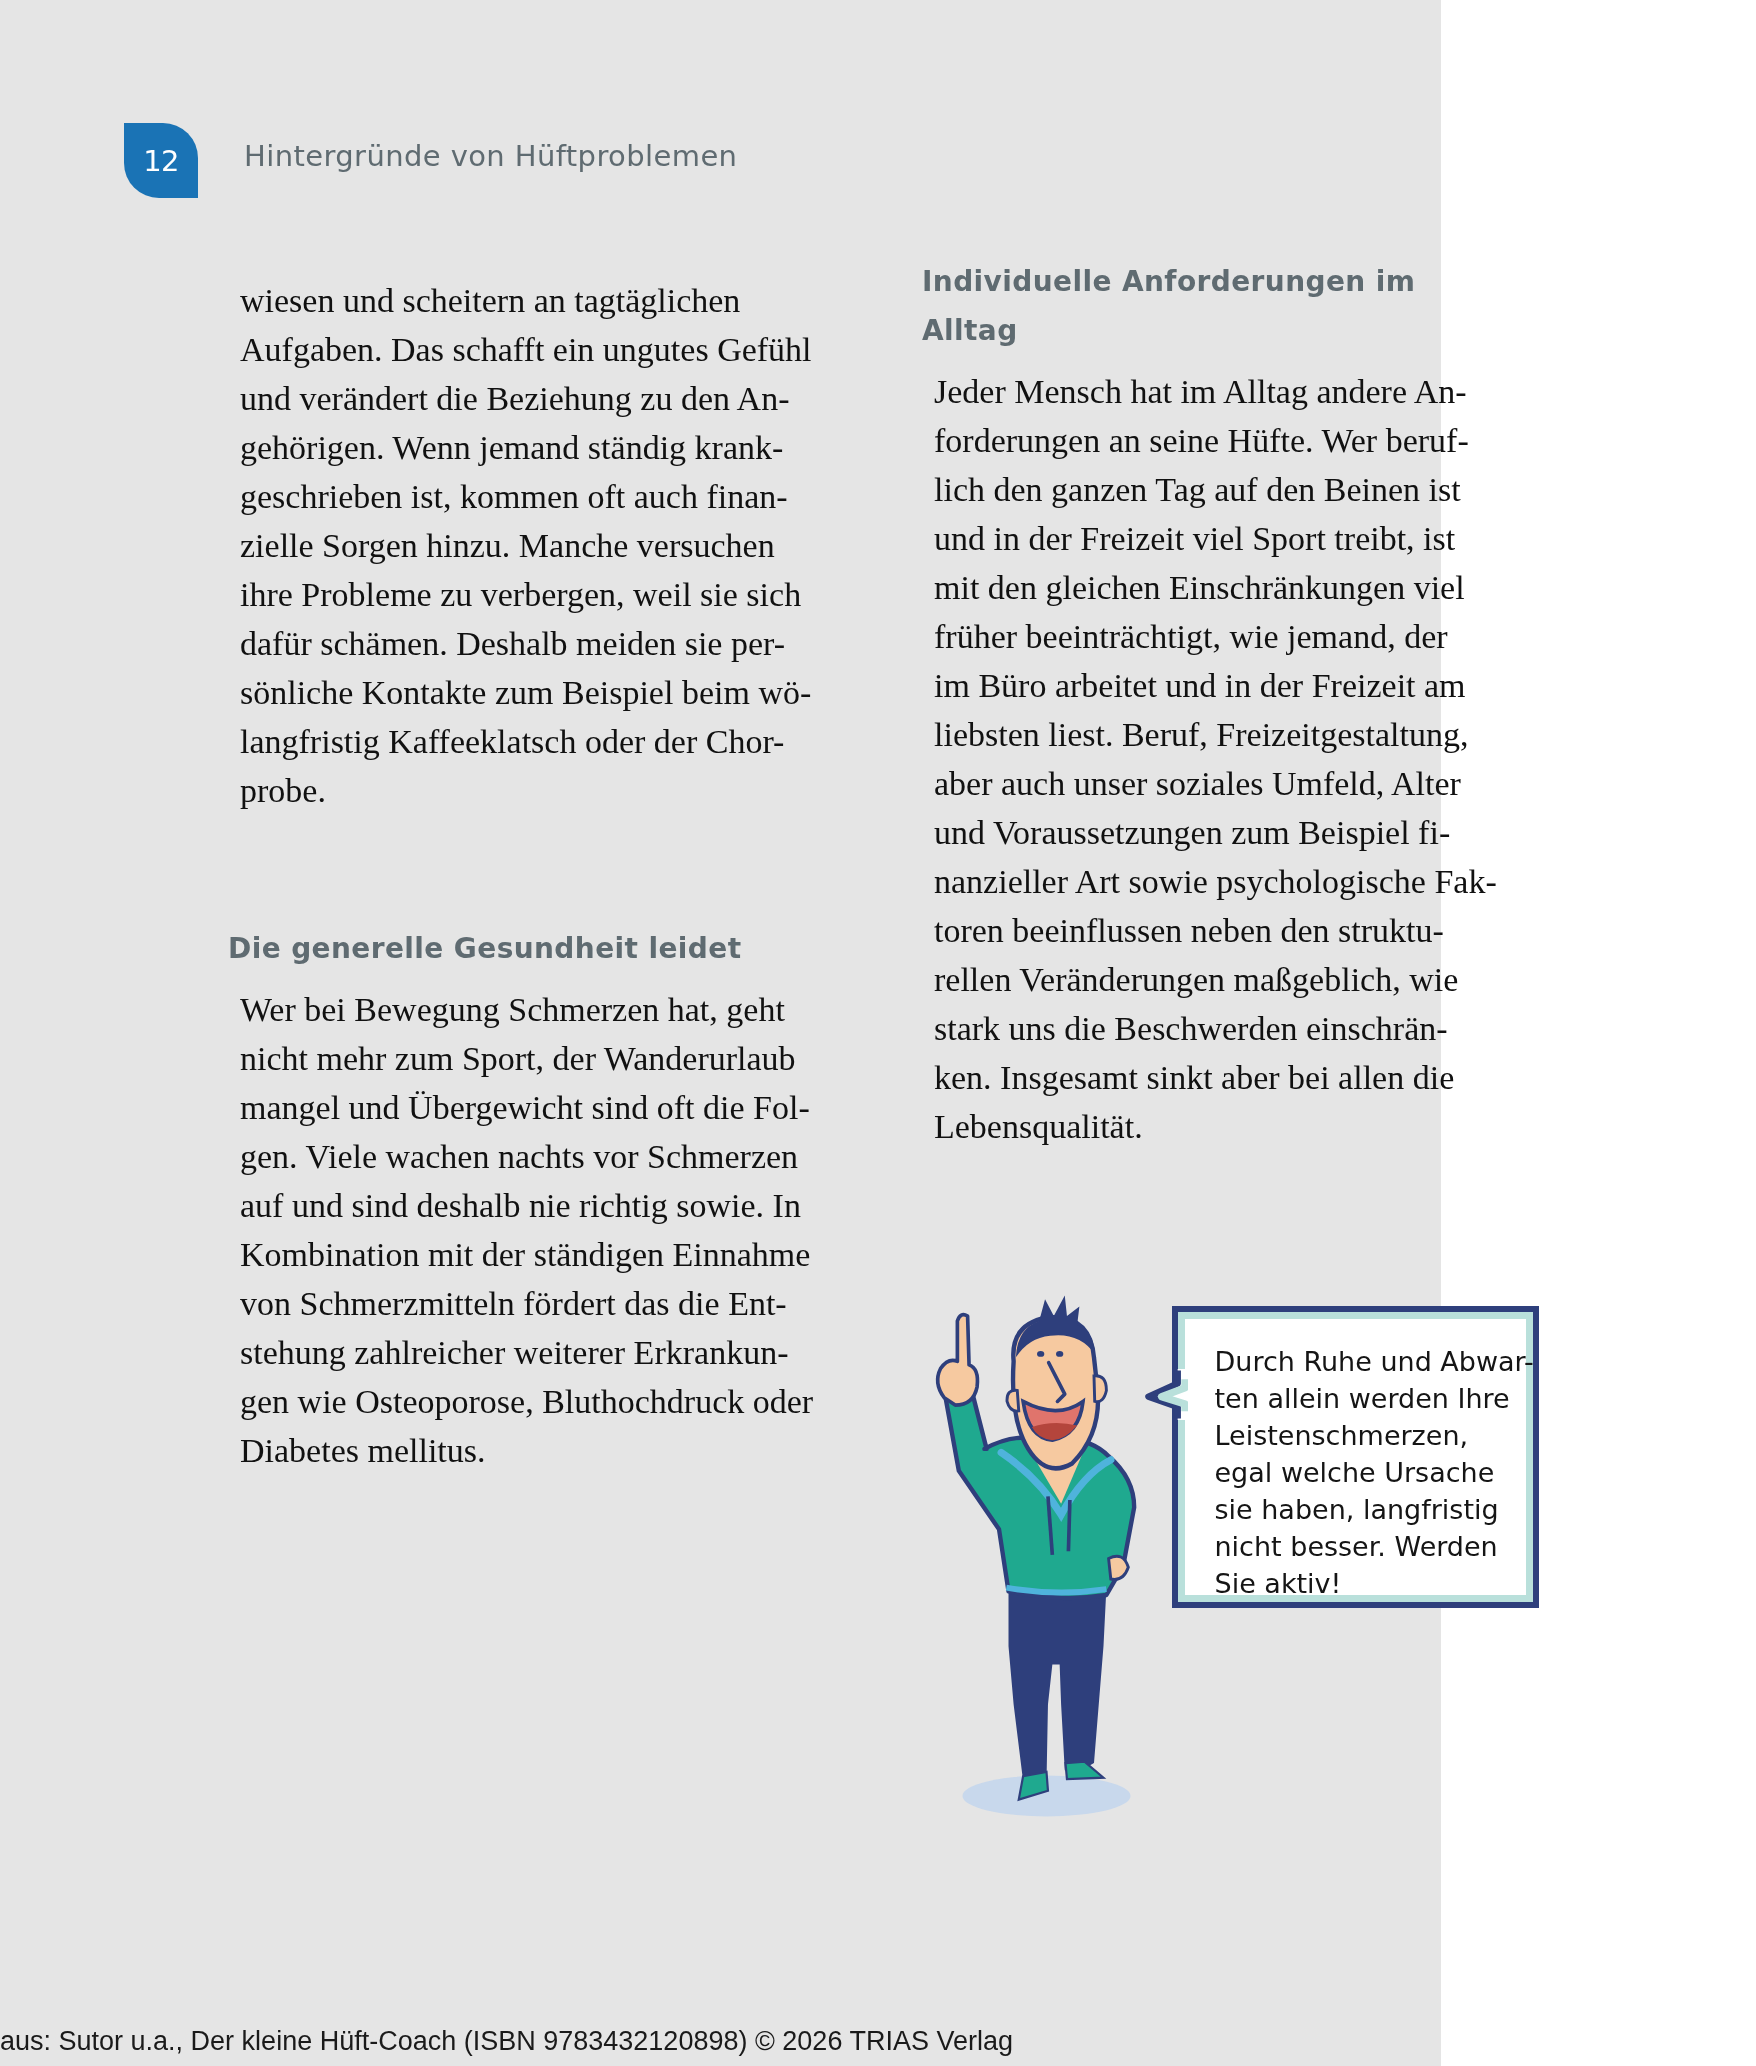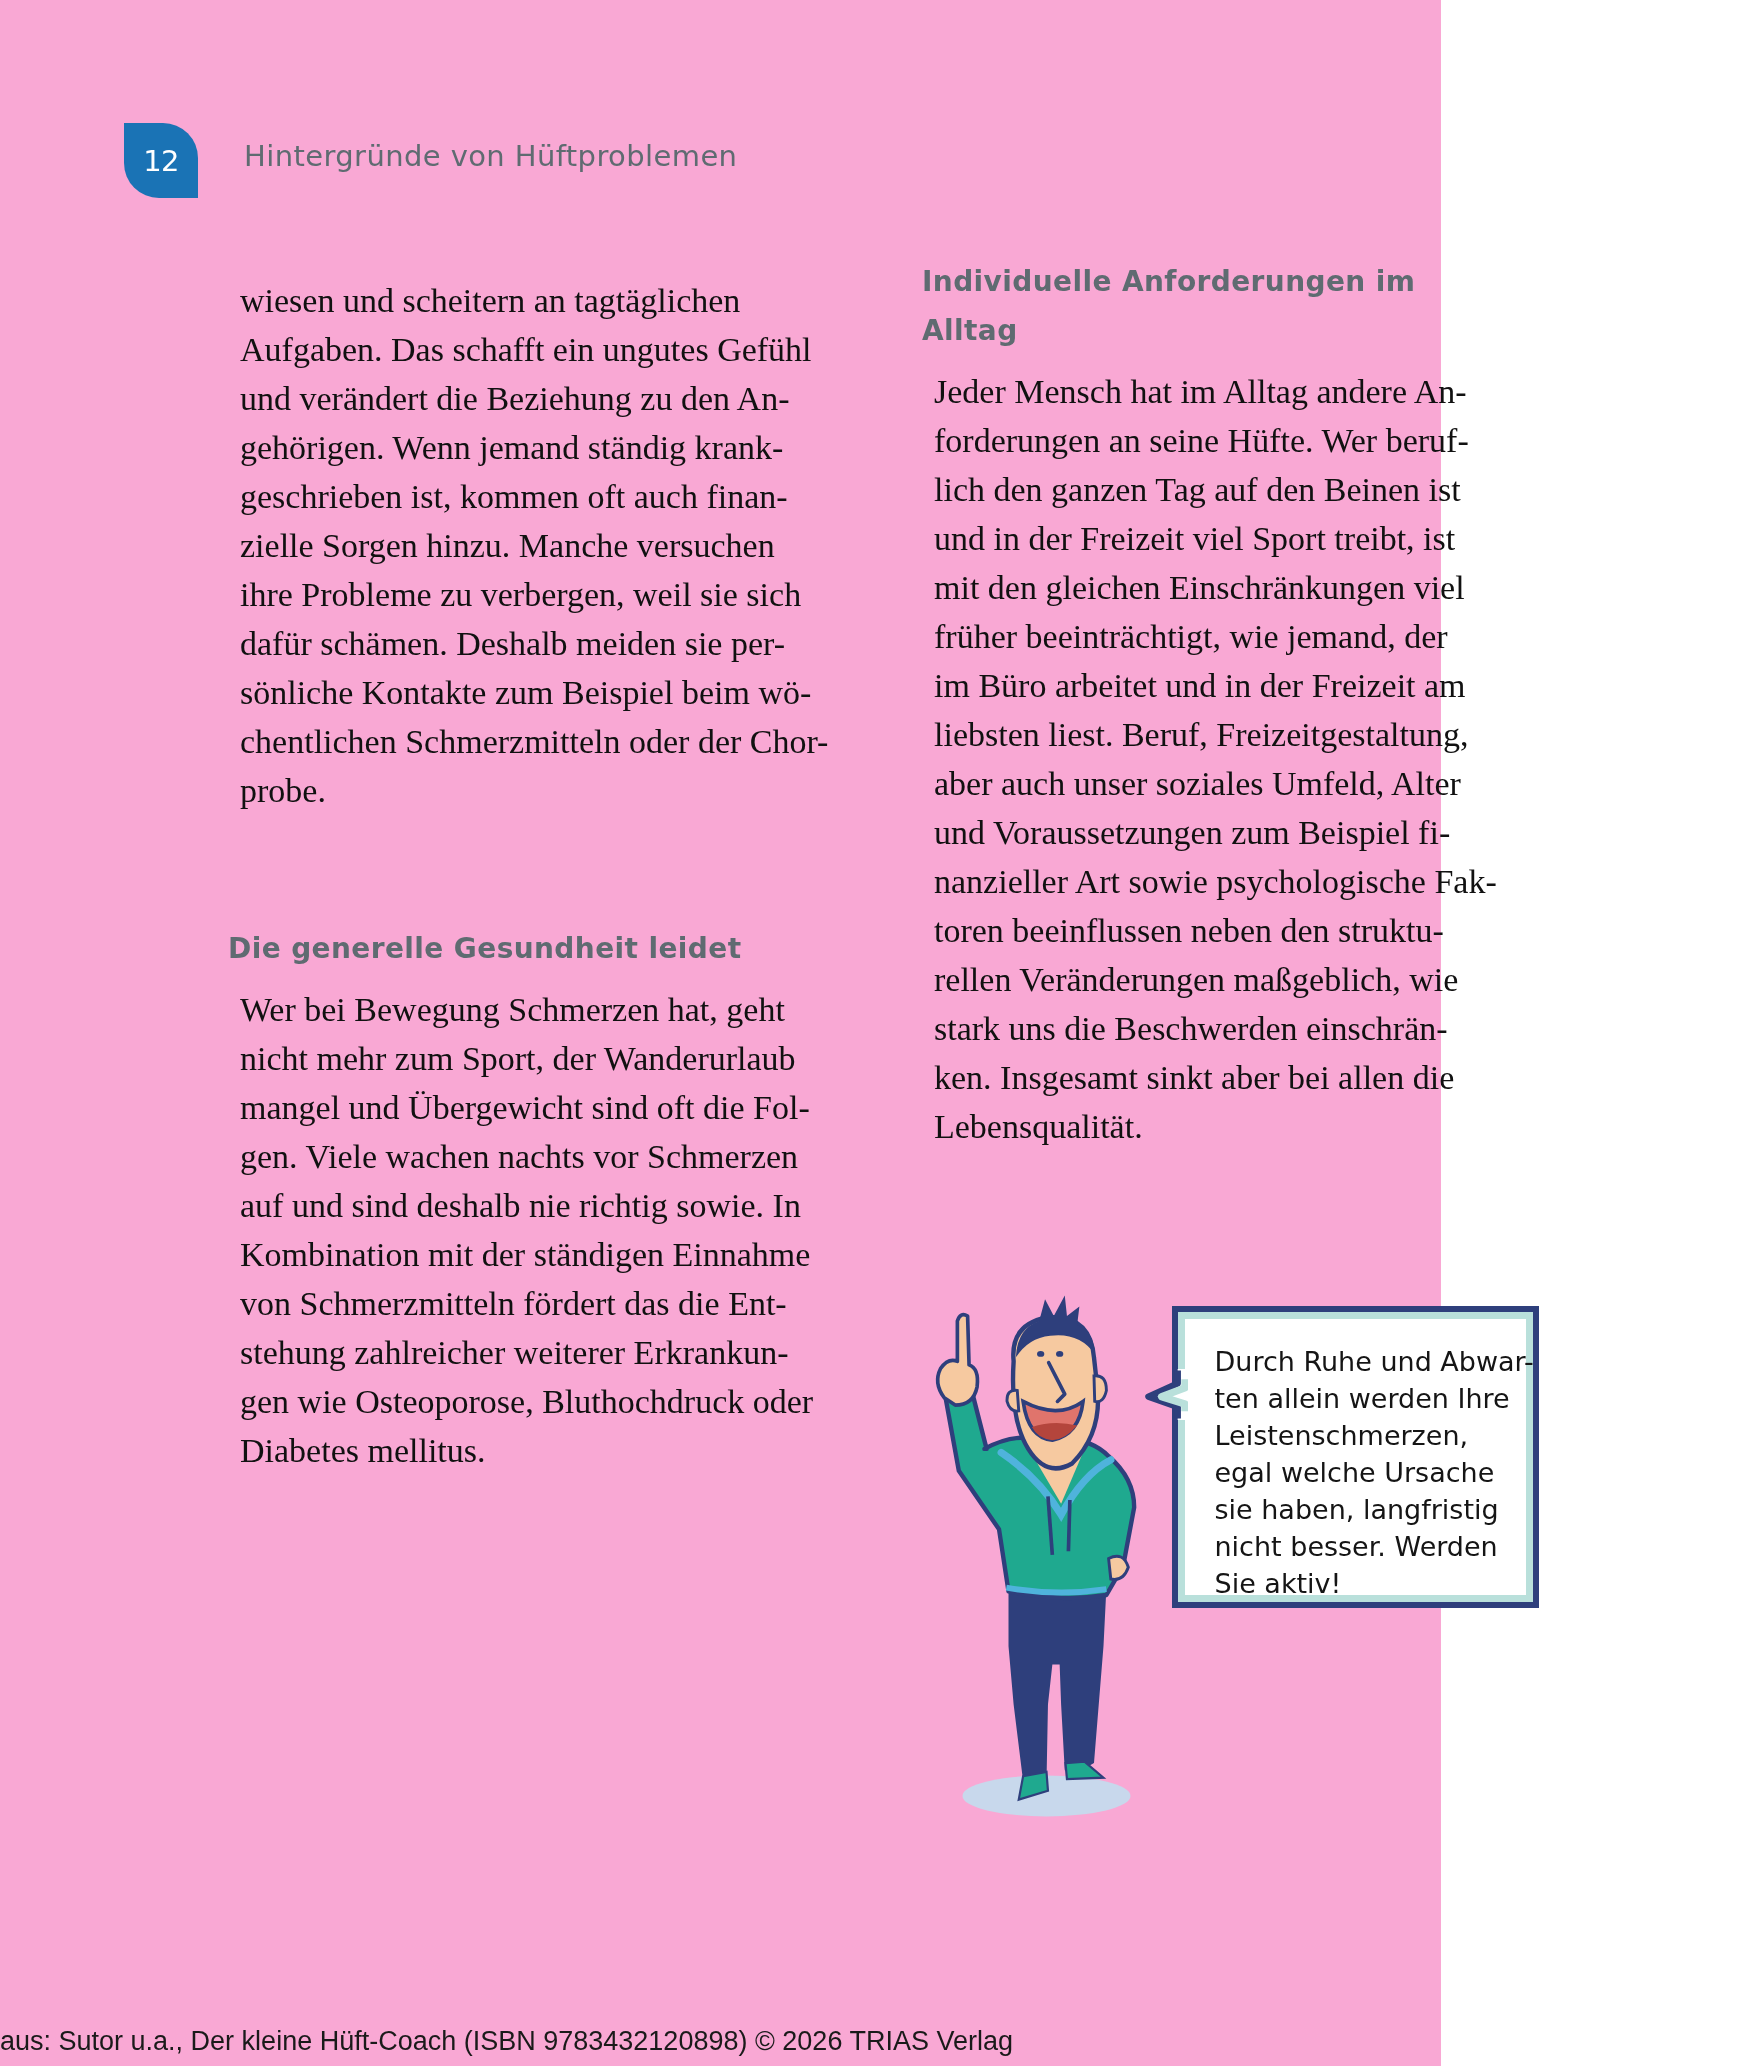--- a/index.html
+++ b/index.html
@@ -1,17 +1,17 @@
 <!DOCTYPE html>
 <html style="font-size:11.7px"><head>
 <meta charset="utf-8">
 <style>
   html, body { margin: 0; padding: 0; background: #ffffff; }
   body { width: 1757px; height: 2066px; position: relative; overflow: hidden; }
-  .page { position: absolute; left: 0; top: 0; width: 1441px; height: 2066px; background: #f9a8d4; }
+  .page { position: absolute; left: 0; top: 0; width: 1441px; height: 2066px; background: #e5e5e5; }
 
   .badge {
     position: absolute; left: 124px; top: 123px; width: 74px; height: 75px;
     background: #1a73b5; color: #ffffff;
     border-radius: 0 35px 0 35px;
     display: flex; align-items: center; justify-content: center;
     font-family: "DejaVu Sans", sans-serif; font-size: 29px; letter-spacing: -0.7px;
   }
   .running-head {
     position: absolute; left: 244px; top: 139px;
@@ -78,21 +78,21 @@
     <p class="body-text">
       <span class="ln">wiesen und scheitern an tagtäglichen</span>
       <span class="ln">Aufgaben. Das schafft ein ungutes Gefühl</span>
       <span class="ln">und verändert die Beziehung zu den An-</span>
       <span class="ln">gehörigen. Wenn jemand ständig krank-</span>
       <span class="ln">geschrieben ist, kommen oft auch finan-</span>
       <span class="ln">zielle Sorgen hinzu. Manche versuchen</span>
       <span class="ln">ihre Probleme zu verbergen, weil sie sich</span>
       <span class="ln">dafür schämen. Deshalb meiden sie per-</span>
       <span class="ln">sönliche Kontakte zum Beispiel beim wö-</span>
-      <span class="ln">chentlichen Schmerzmitteln oder der Chor-</span>
+      <span class="ln">langfristig Kaffeeklatsch oder der Chor-</span>
       <span class="ln">probe.</span>
     </p>
     <div class="gap-left"></div>
     <h2 class="subhead">
       <span class="ln">Die generelle Gesundheit leidet</span>
     </h2>
     <p class="body-text">
       <span class="ln">Wer bei Bewegung Schmerzen hat, geht</span>
       <span class="ln">nicht mehr zum Sport, der Wanderurlaub</span>
       <span class="ln">mangel und Übergewicht sind oft die Fol-</span>

